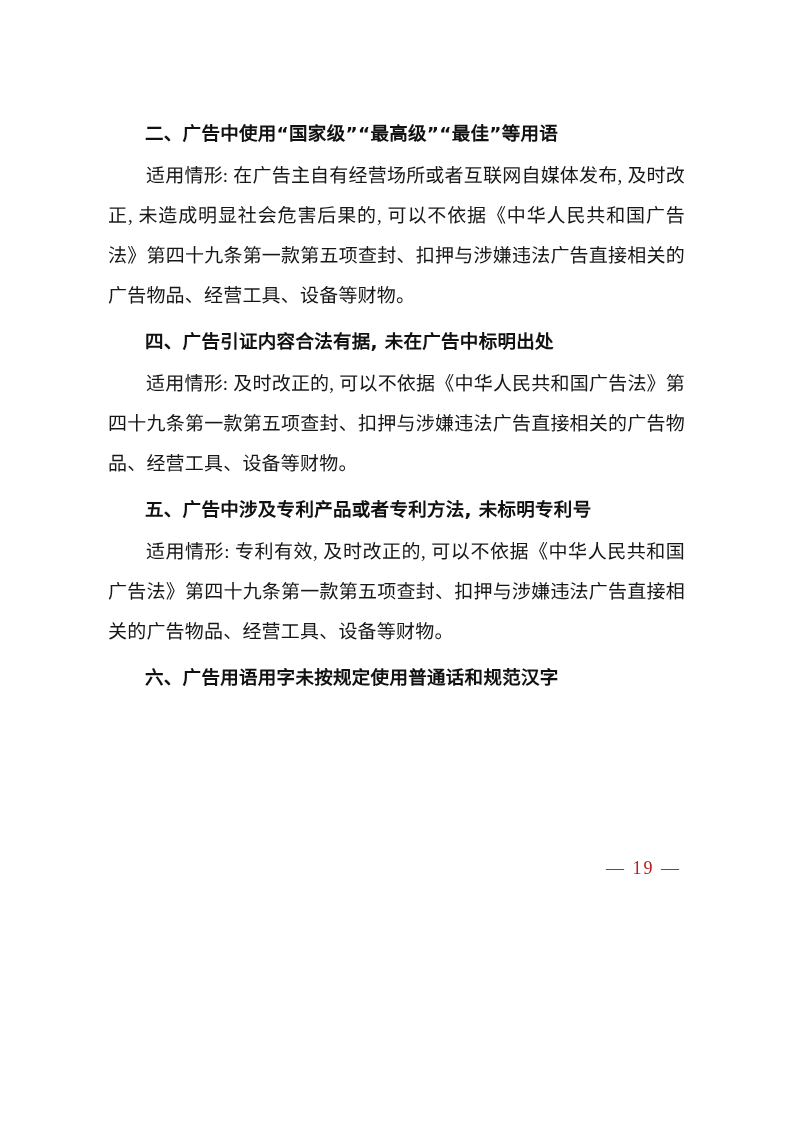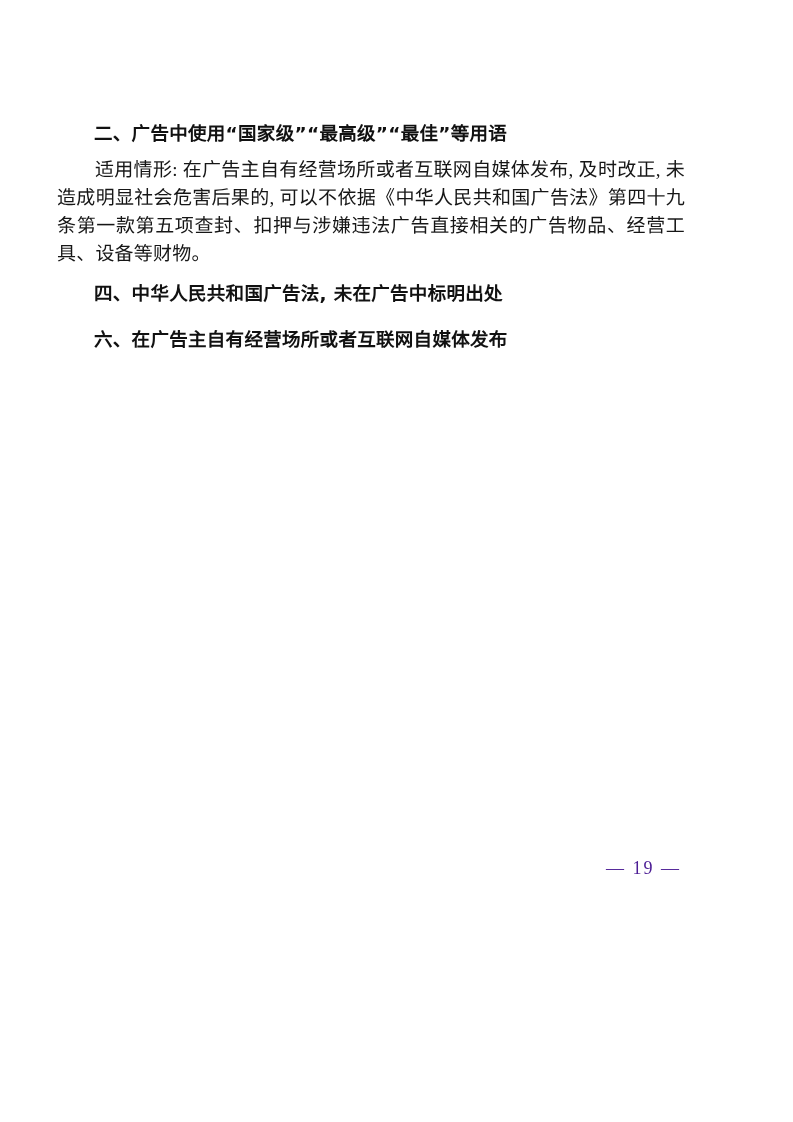--- a/index.html
+++ b/index.html
@@ -12,21 +12,21 @@
     background: #ffffff;
     font-family: "Liberation Serif", "DejaVu Serif", serif;
     color: #1a1a1a;
     overflow: hidden;
   }
   .page {
     position: relative;
     width: 793px;
     height: 925px;
     box-sizing: border-box;
-    padding: 108px 108px 40px 57px;
+    padding: 108px 108px 40px 108px;
     background: #ffffff;
   }
   .doc-body {
     width: 100%;
   }
   .section {
     margin: 0 0 2px 0;
   }
   .heading {
     font-family: "DejaVu Sans", "Liberation Sans", sans-serif;
@@ -35,58 +35,63 @@
     line-height: 40px;
     letter-spacing: 0.3px;
     text-indent: 37px;
     color: #111111;
     margin: 6px 0 2px 0;
     white-space: nowrap;
   }
   .para {
     font-family: "Liberation Serif", "DejaVu Serif", serif;
     font-size: 19px;
-    line-height: 28px;
+    line-height: 40px;
     text-align: justify;
     text-justify: inter-ideograph;
     text-indent: 38px;
     color: #161616;
     margin: 0;
     letter-spacing: 0.2px;
   }
   .footer {
     position: absolute;
     left: 0;
     right: 0;
     bottom: 46px;
     text-align: right;
     padding-right: 112px;
     font-family: "Liberation Serif", "DejaVu Serif", serif;
     font-size: 18px;
     letter-spacing: 2px;
-    color: #4c1d95;
+    color: #b91c1c;
   }
 </style>
 </head>
 <body>
 
 <div class="page">
   <div class="doc-body">
 
     <div class="section">
       <h2 class="heading">二、广告中使用“国家级”“最高级”“最佳”等用语</h2>
       <p class="para">适用情形: 在广告主自有经营场所或者互联网自媒体发布, 及时改正, 未造成明显社会危害后果的, 可以不依据《中华人民共和国广告法》第四十九条第一款第五项查封、扣押与涉嫌违法广告直接相关的广告物品、经营工具、设备等财物。</p>
     </div>
 
 
     <div class="section">
-      <h2 class="heading">四、中华人民共和国广告法, 未在广告中标明出处</h2>
+      <h2 class="heading">四、广告引证内容合法有据, 未在广告中标明出处</h2>
+      <p class="para">适用情形: 及时改正的, 可以不依据《中华人民共和国广告法》第四十九条第一款第五项查封、扣押与涉嫌违法广告直接相关的广告物品、经营工具、设备等财物。</p>
     </div>
 
+    <div class="section">
+      <h2 class="heading">五、广告中涉及专利产品或者专利方法, 未标明专利号</h2>
+      <p class="para">适用情形: 专利有效, 及时改正的, 可以不依据《中华人民共和国广告法》第四十九条第一款第五项查封、扣押与涉嫌违法广告直接相关的广告物品、经营工具、设备等财物。</p>
+    </div>
 
     <div class="section">
-      <h2 class="heading">六、在广告主自有经营场所或者互联网自媒体发布</h2>
+      <h2 class="heading">六、广告用语用字未按规定使用普通话和规范汉字</h2>
     </div>
 
   </div>
 
   <div class="footer">— 19 —</div>
 </div>
 
 </body></html>

